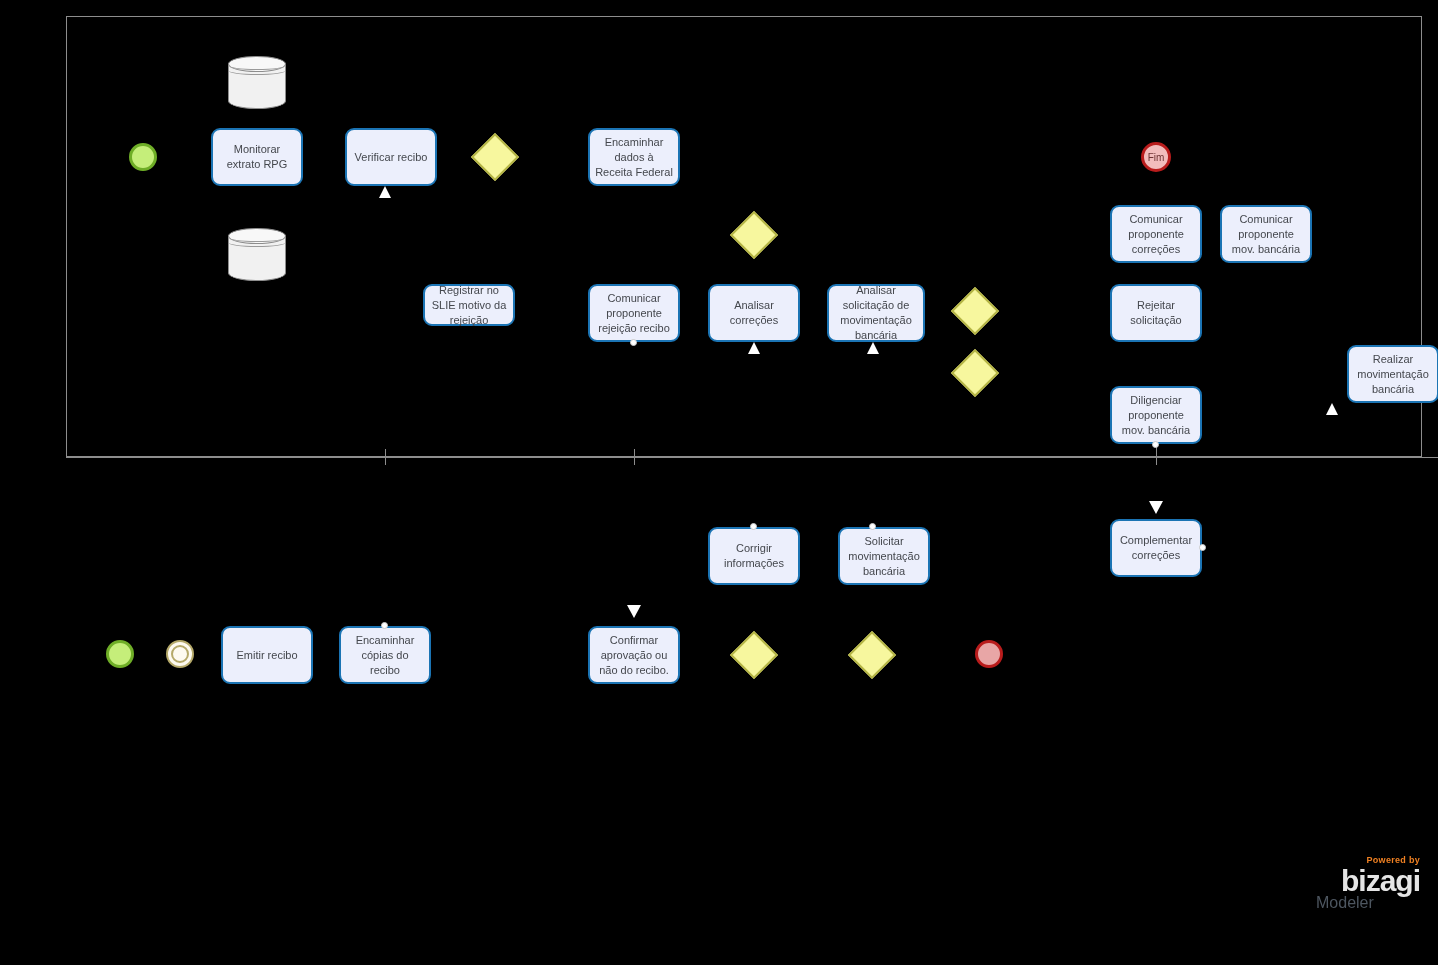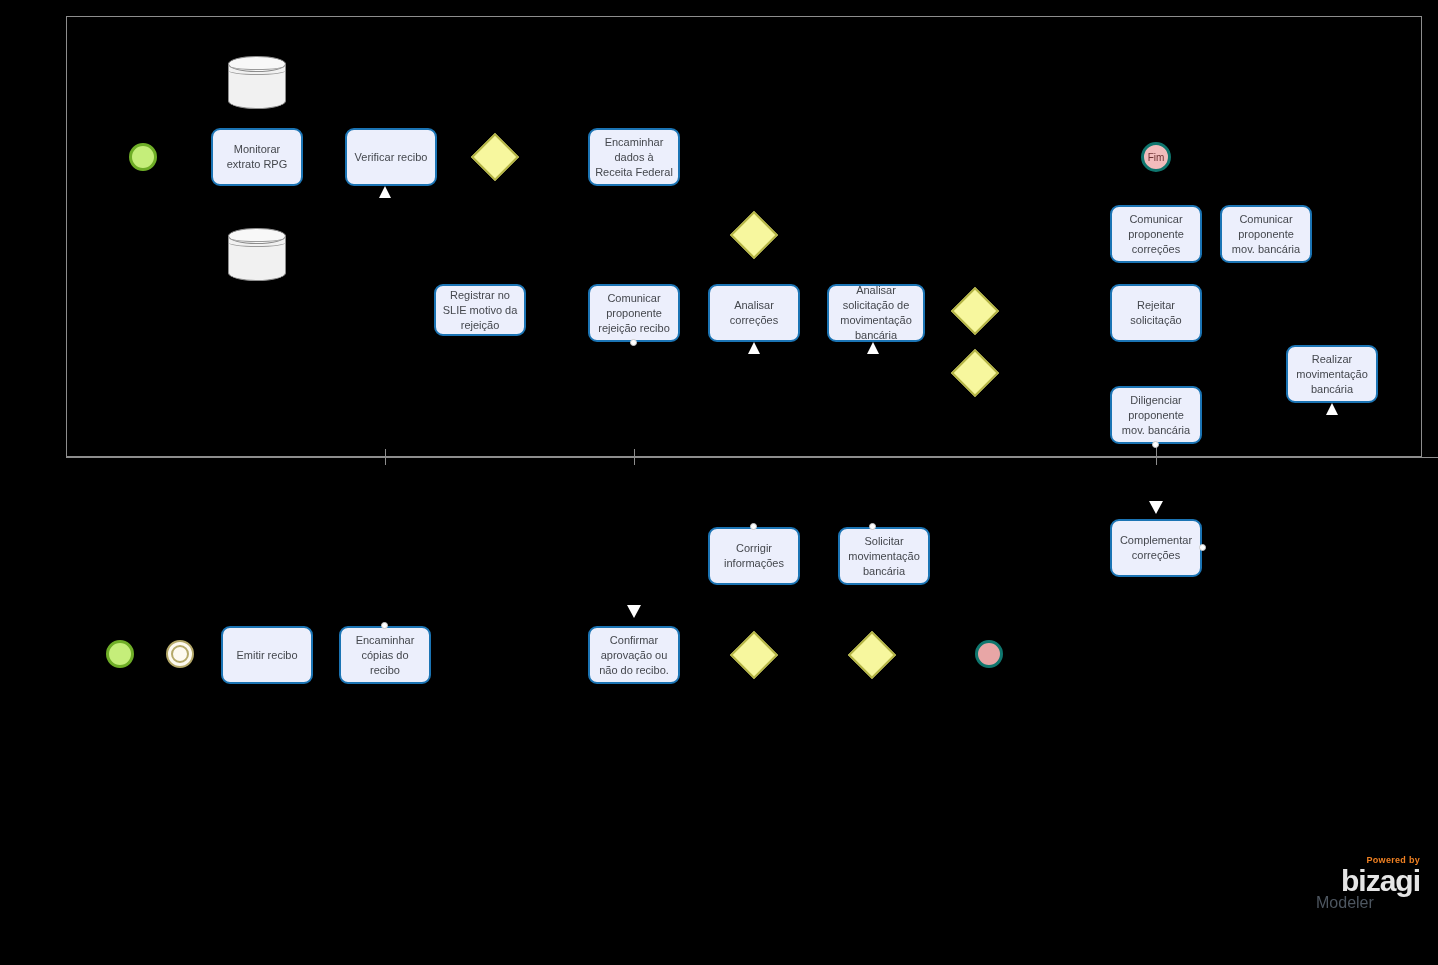--- a/index.html
+++ b/index.html
@@ -84,21 +84,21 @@
   .event-intermediate::after {
     content: "";
     position: absolute;
     left: 3px; top: 3px; right: 3px; bottom: 3px;
     border: 2px solid #b5a96a;
     border-radius: 50%;
   }
   .event-end {
     width: 28px; height: 28px;
     background: #e8a6a6;
-    border: 3px solid #0f766e;
+    border: 3px solid #b91c1c;
     color: #7a2020;
   }
   .event-end.labeled {
     width: 30px; height: 30px;
     background: #f2bcbc;
     color: #6d3232;
     font-size: 10px;
   }
 
   
@@ -240,21 +240,21 @@
 
   <div class="task" style="left:345px; top:128px; width:92px; height:58px;">
     <span>Verificar recibo</span>
   </div>
   <div class="arrow-up" style="left:379px; top:186px;"></div>
 
   <div class="task" style="left:588px; top:128px; width:92px; height:58px;">
     <span>Encaminhar dados à Receita Federal</span>
   </div>
 
-  <div class="task" style="left:434px; top:284px; width:92px; height:52px;align-items:center;">
+  <div class="task" style="left:423px; top:284px; width:92px; height:42px;align-items:center;">
     <span>Registrar no SLIE motivo da rejeição</span>
   </div>
 
   <div class="task" style="left:588px; top:284px; width:92px; height:58px;">
     <span>Comunicar proponente rejeição recibo</span>
   </div>
   <div class="handle-dot" style="left:630px; top:339px;"></div>
 
   <div class="task" style="left:708px; top:284px; width:92px; height:58px;">
     <span>Analisar correções</span>
@@ -271,21 +271,21 @@
   </div>
 
   <div class="task" style="left:1220px; top:205px; width:92px; height:58px;">
     <span>Comunicar proponente mov. bancária</span>
   </div>
 
   <div class="task" style="left:1110px; top:284px; width:92px; height:58px;">
     <span>Rejeitar solicitação</span>
   </div>
 
-  <div class="task" style="left:1286px; top:345px; width:92px; height:58px;">
+  <div class="task" style="left:1347px; top:345px; width:92px; height:58px;">
     <span>Realizar movimentação bancária</span>
   </div>
   <div class="arrow-up" style="left:1326px; top:403px;"></div>
 
   <div class="task" style="left:1110px; top:386px; width:92px; height:58px;">
     <span>Diligenciar proponente mov. bancária</span>
   </div>
   <div class="handle-dot" style="left:1152px; top:441px;"></div>
 
   <div class="task" style="left:708px; top:527px; width:92px; height:58px;">

